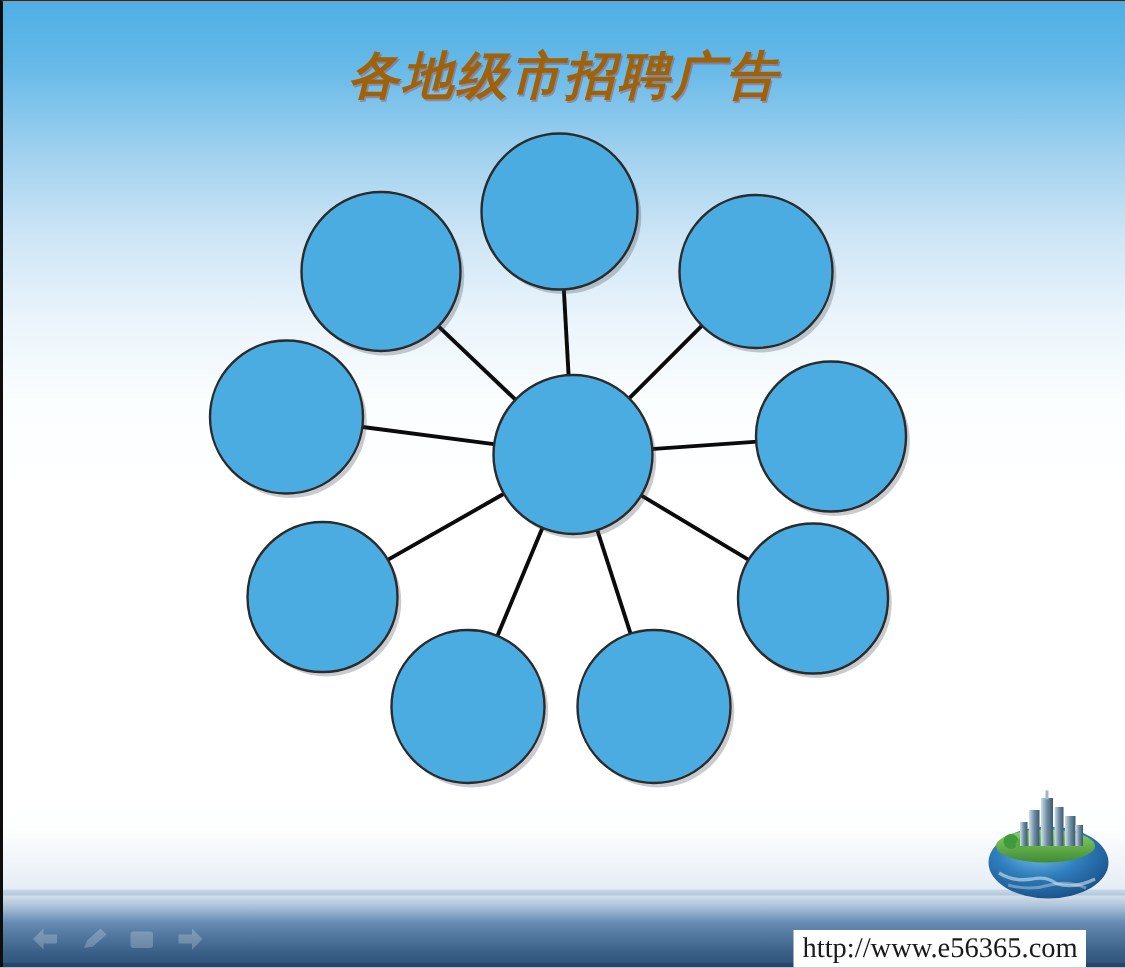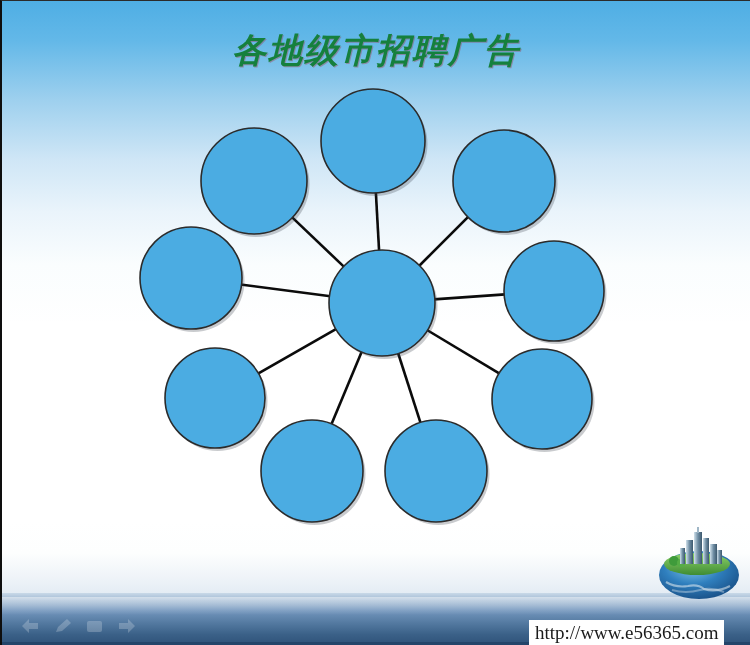--- a/index.html
+++ b/index.html
@@ -97,21 +97,21 @@
   .title {
     position: absolute;
     left: 0; top: 27px;
     width: 100%;
     text-align: center;
     font-family: "DejaVu Sans", "Liberation Sans", sans-serif;
     font-size: 34px;
     font-weight: bold;
     font-style: italic;
     letter-spacing: 2px;
-    color: #15803d;
+    color: #a16207;
     text-shadow: 1px 1px 0 rgba(180,0,0,0.28);
     white-space: nowrap;
   }
 
   
   #diagram {
     position: absolute;
     left: 0; top: 0;
     width: 750px;
     height: 645px;

